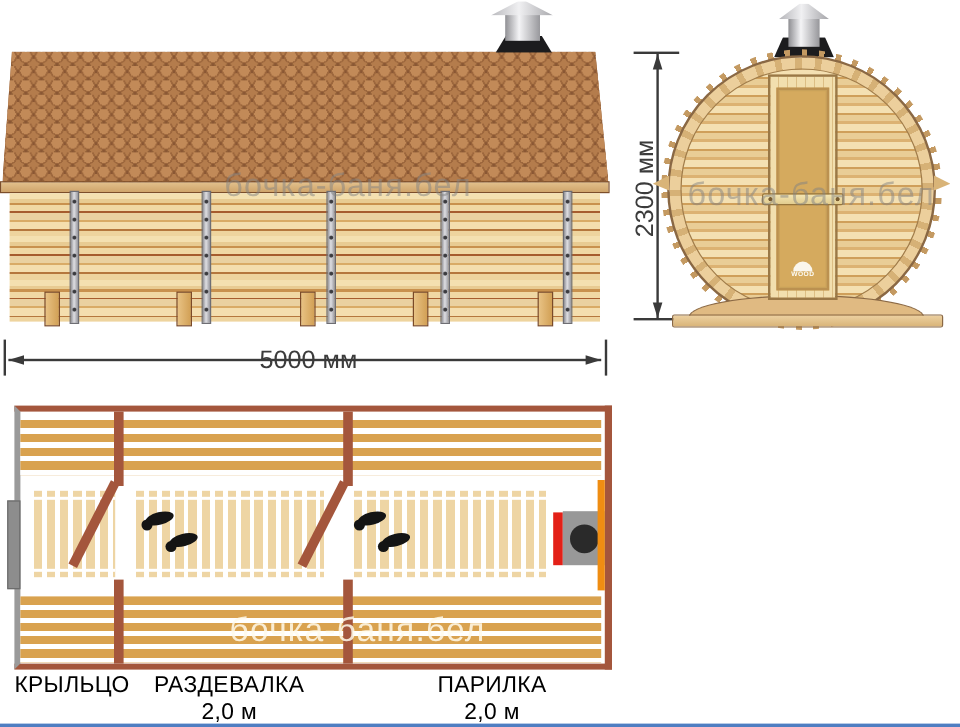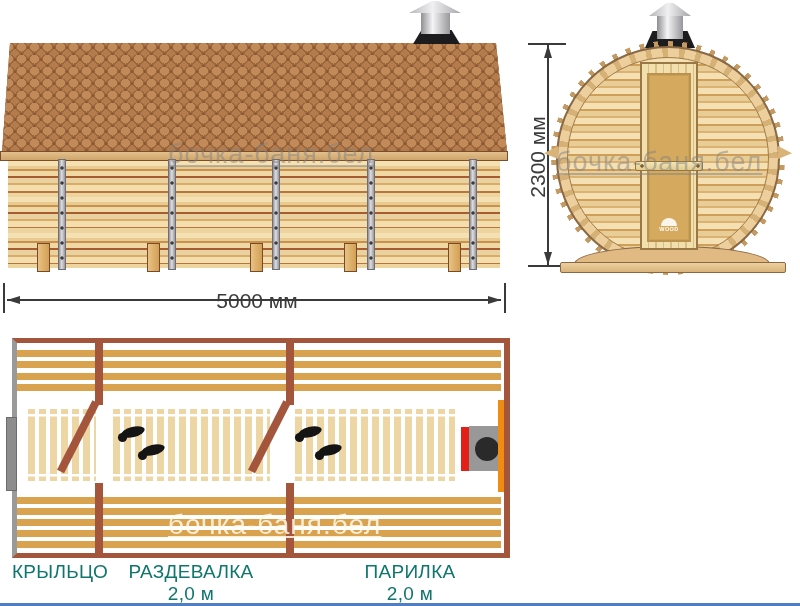--- a/index.html
+++ b/index.html
@@ -30,21 +30,21 @@
   .foot{top:243px;width:13px;height:29px;box-sizing:border-box;
     background:linear-gradient(90deg,#e8c284,#d2a055);border:1.5px solid #7a4a28;}
   .chy-cap1{left:409px;top:1px;width:52px;height:12px;
     clip-path:polygon(0 100%,44% 0,56% 0,100% 100%);
     background:linear-gradient(90deg,#b8b8bc,#f0f0f2 45%,#a8a8ac);}
   .chy-cyl1{left:421px;top:10px;width:29px;height:24px;
     background:linear-gradient(90deg,#909094,#f4f4f6 40%,#98989c);}
   .chy-base1{left:413px;top:30px;width:47px;height:14px;
     clip-path:polygon(18% 0,82% 0,100% 100%,0 100%);background:#1c1c1e;}
 
-  .watermark{color:rgba(130,130,130,0.5);font-size:27px;letter-spacing:1px;white-space:nowrap;text-decoration:underline;}
+  .watermark{color:rgba(130,130,130,0.5);font-size:27px;letter-spacing:1px;text-align:center;white-space:nowrap;}
   .wm1{left:168px;top:139px;width:244px;}
   .wm2{left:556px;top:147px;width:240px;}
   .wm3{left:168px;top:509px;width:260px;font-size:28px;color:rgba(255,250,235,0.85);}
 
   .dim-tick-h{top:283px;width:2px;height:30px;background:#3a3a3a;}
   .dim-line-h{left:7px;top:299px;width:494px;height:2px;background:#3a3a3a;}
   .arr{width:0;height:0;}
   .arr-left{left:7px;top:296px;border-top:4px solid transparent;border-bottom:4px solid transparent;border-right:13px solid #3a3a3a;}
   .arr-right{left:488px;top:296px;border-top:4px solid transparent;border-bottom:4px solid transparent;border-left:13px solid #3a3a3a;}
   .dim-label{font-size:21px;color:#3b3b3b;text-align:center;white-space:nowrap;}
@@ -109,21 +109,21 @@
   .part{width:8px;background:#a4563c;}
   .leaf{width:8px;height:78px;background:#a4563c;transform-origin:50% 0;transform:rotate(27deg);}
   .entry-door{left:6px;top:417px;width:11px;height:74px;box-sizing:border-box;
     background:#8d8d8d;border:1px solid #6c6c6c;}
   .stove-guard{left:461px;top:427px;width:8px;height:44px;background:#e32017;}
   .stove-body{left:469px;top:426px;width:35px;height:45px;background:#989898;}
   .stove-circle{left:475px;top:437px;width:24px;height:24px;border-radius:50%;background:#2a2a2a;}
   .heater-strip{left:498px;top:400px;width:6px;height:92px;background:#ef8d12;}
   .feet-icon{width:52px;height:42px;}
 
-  .room-label{position:absolute;text-align:center;font-size:19px;color:#0f766e;letter-spacing:.3px;white-space:nowrap;}
+  .room-label{position:absolute;text-align:center;font-size:19px;color:#000000;letter-spacing:.3px;white-space:nowrap;}
   .bottom-rule{left:0;top:603px;width:800px;height:3px;background:#4f7ec2;}
 </style>
 </head>
 <body>
 
 <div id="canvas">
 
   <div class="abs roof"></div>
   <div class="abs chy-base1"></div>
   <div class="abs chy-cyl1"></div>

